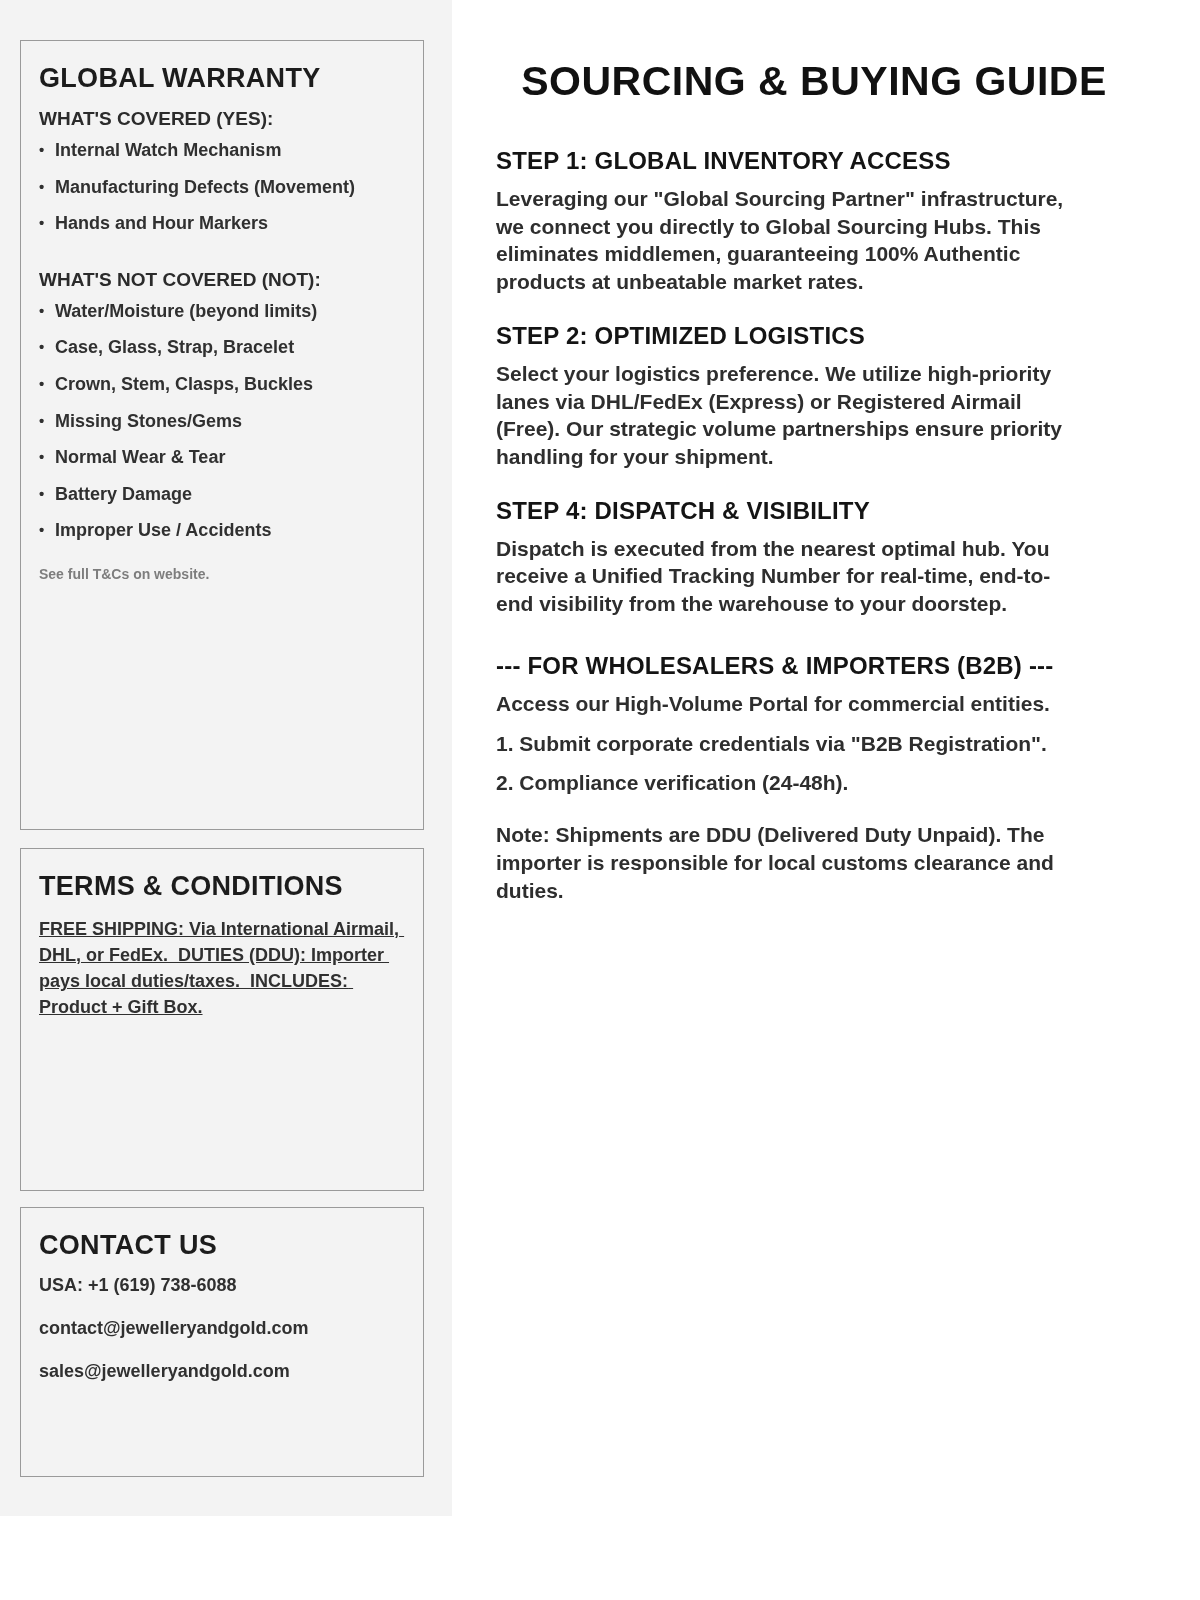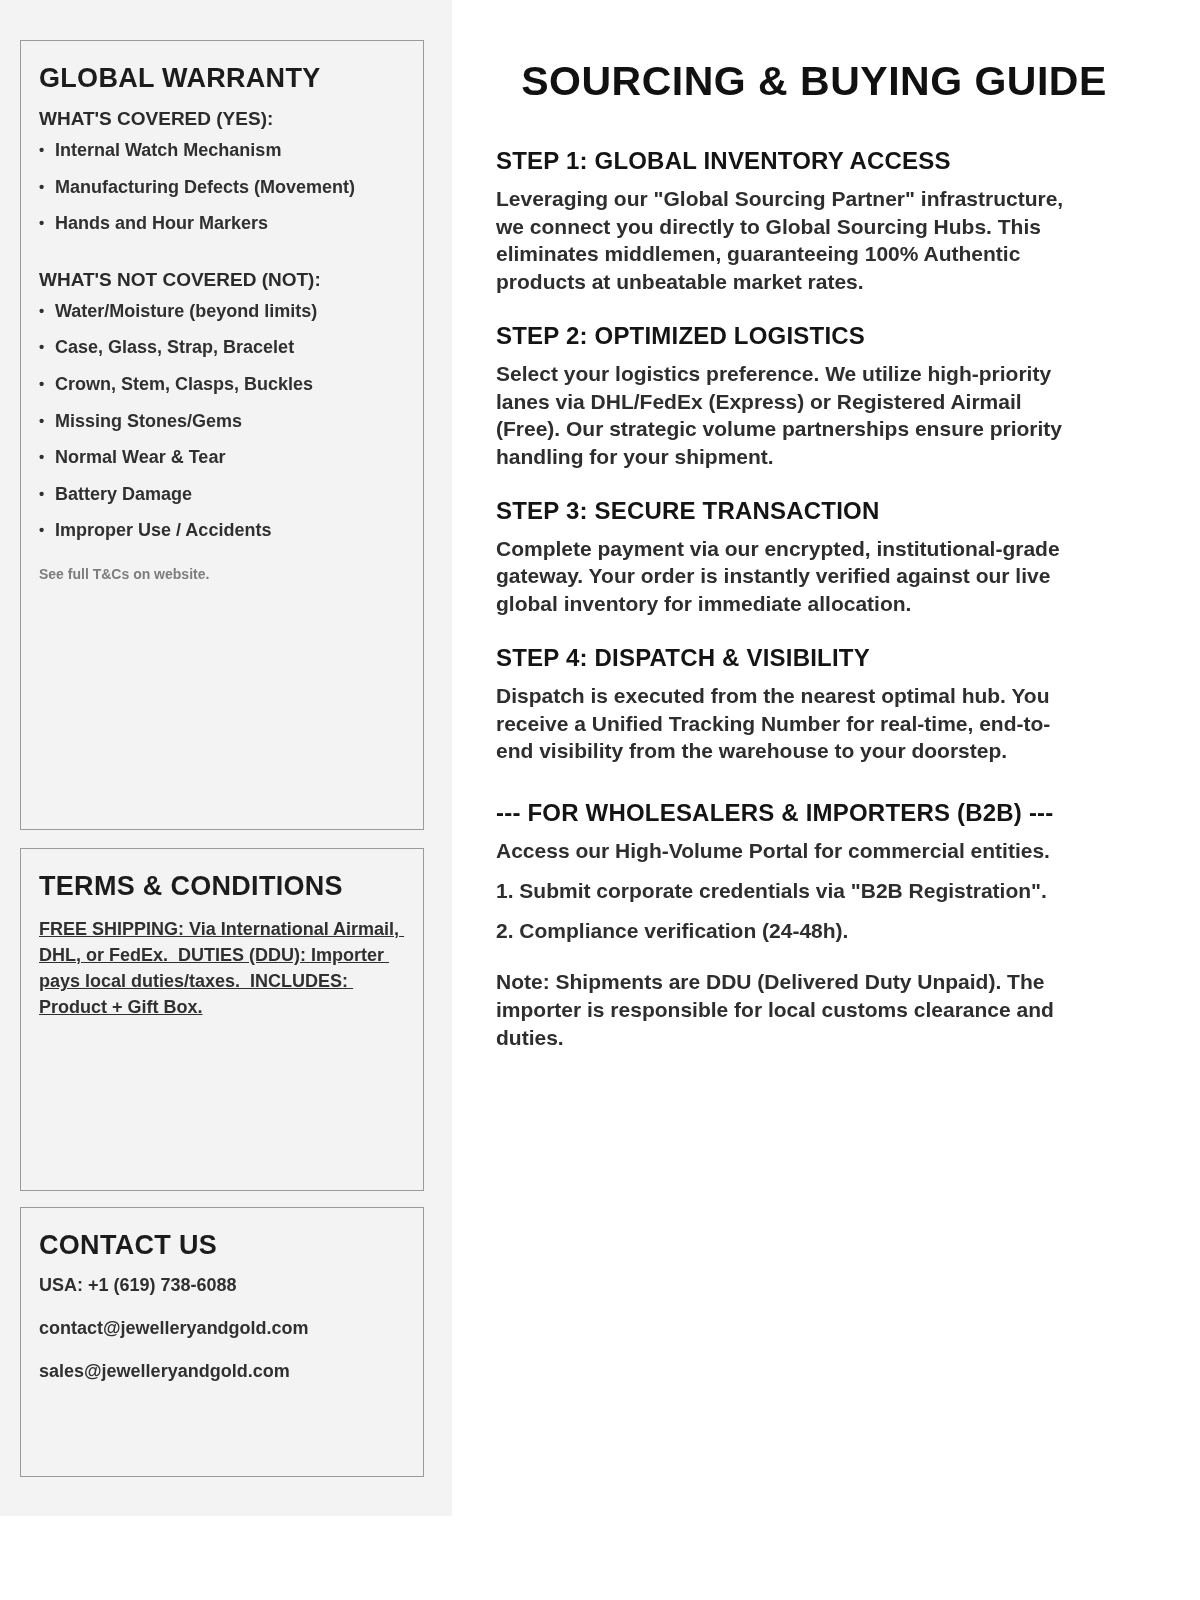--- a/index.html
+++ b/index.html
@@ -194,24 +194,20 @@
     <section class="step">
       <h2 class="step-heading">STEP 1: GLOBAL INVENTORY ACCESS</h2>
       <p class="step-para">Leveraging our "Global Sourcing Partner" infrastructure, we connect you directly to Global Sourcing Hubs. This eliminates middlemen, guaranteeing 100% Authentic products at unbeatable market rates.</p>
     </section>
 
     <section class="step">
       <h2 class="step-heading">STEP 2: OPTIMIZED LOGISTICS</h2>
       <p class="step-para">Select your logistics preference. We utilize high-priority lanes via DHL/FedEx (Express) or Registered Airmail (Free). Our strategic volume partnerships ensure priority handling for your shipment.</p>
     </section>
 
-    <section class="step">
-      <h2 class="step-heading">STEP 3: SECURE TRANSACTION</h2>
-      <p class="step-para">Complete payment via our encrypted, institutional-grade gateway. Your order is instantly verified against our live global inventory for immediate allocation.</p>
-    </section>
 
     <section class="step">
       <h2 class="step-heading">STEP 4: DISPATCH &amp; VISIBILITY</h2>
       <p class="step-para">Dispatch is executed from the nearest optimal hub. You receive a Unified Tracking Number for real-time, end-to-end visibility from the warehouse to your doorstep.</p>
     </section>
 
     <section class="step b2b">
       <h2 class="step-heading">--- FOR WHOLESALERS &amp; IMPORTERS (B2B) ---</h2>
       <p class="step-para">Access our High-Volume Portal for commercial entities.</p>
       <p class="step-para">1. Submit corporate credentials via "B2B Registration".</p>

